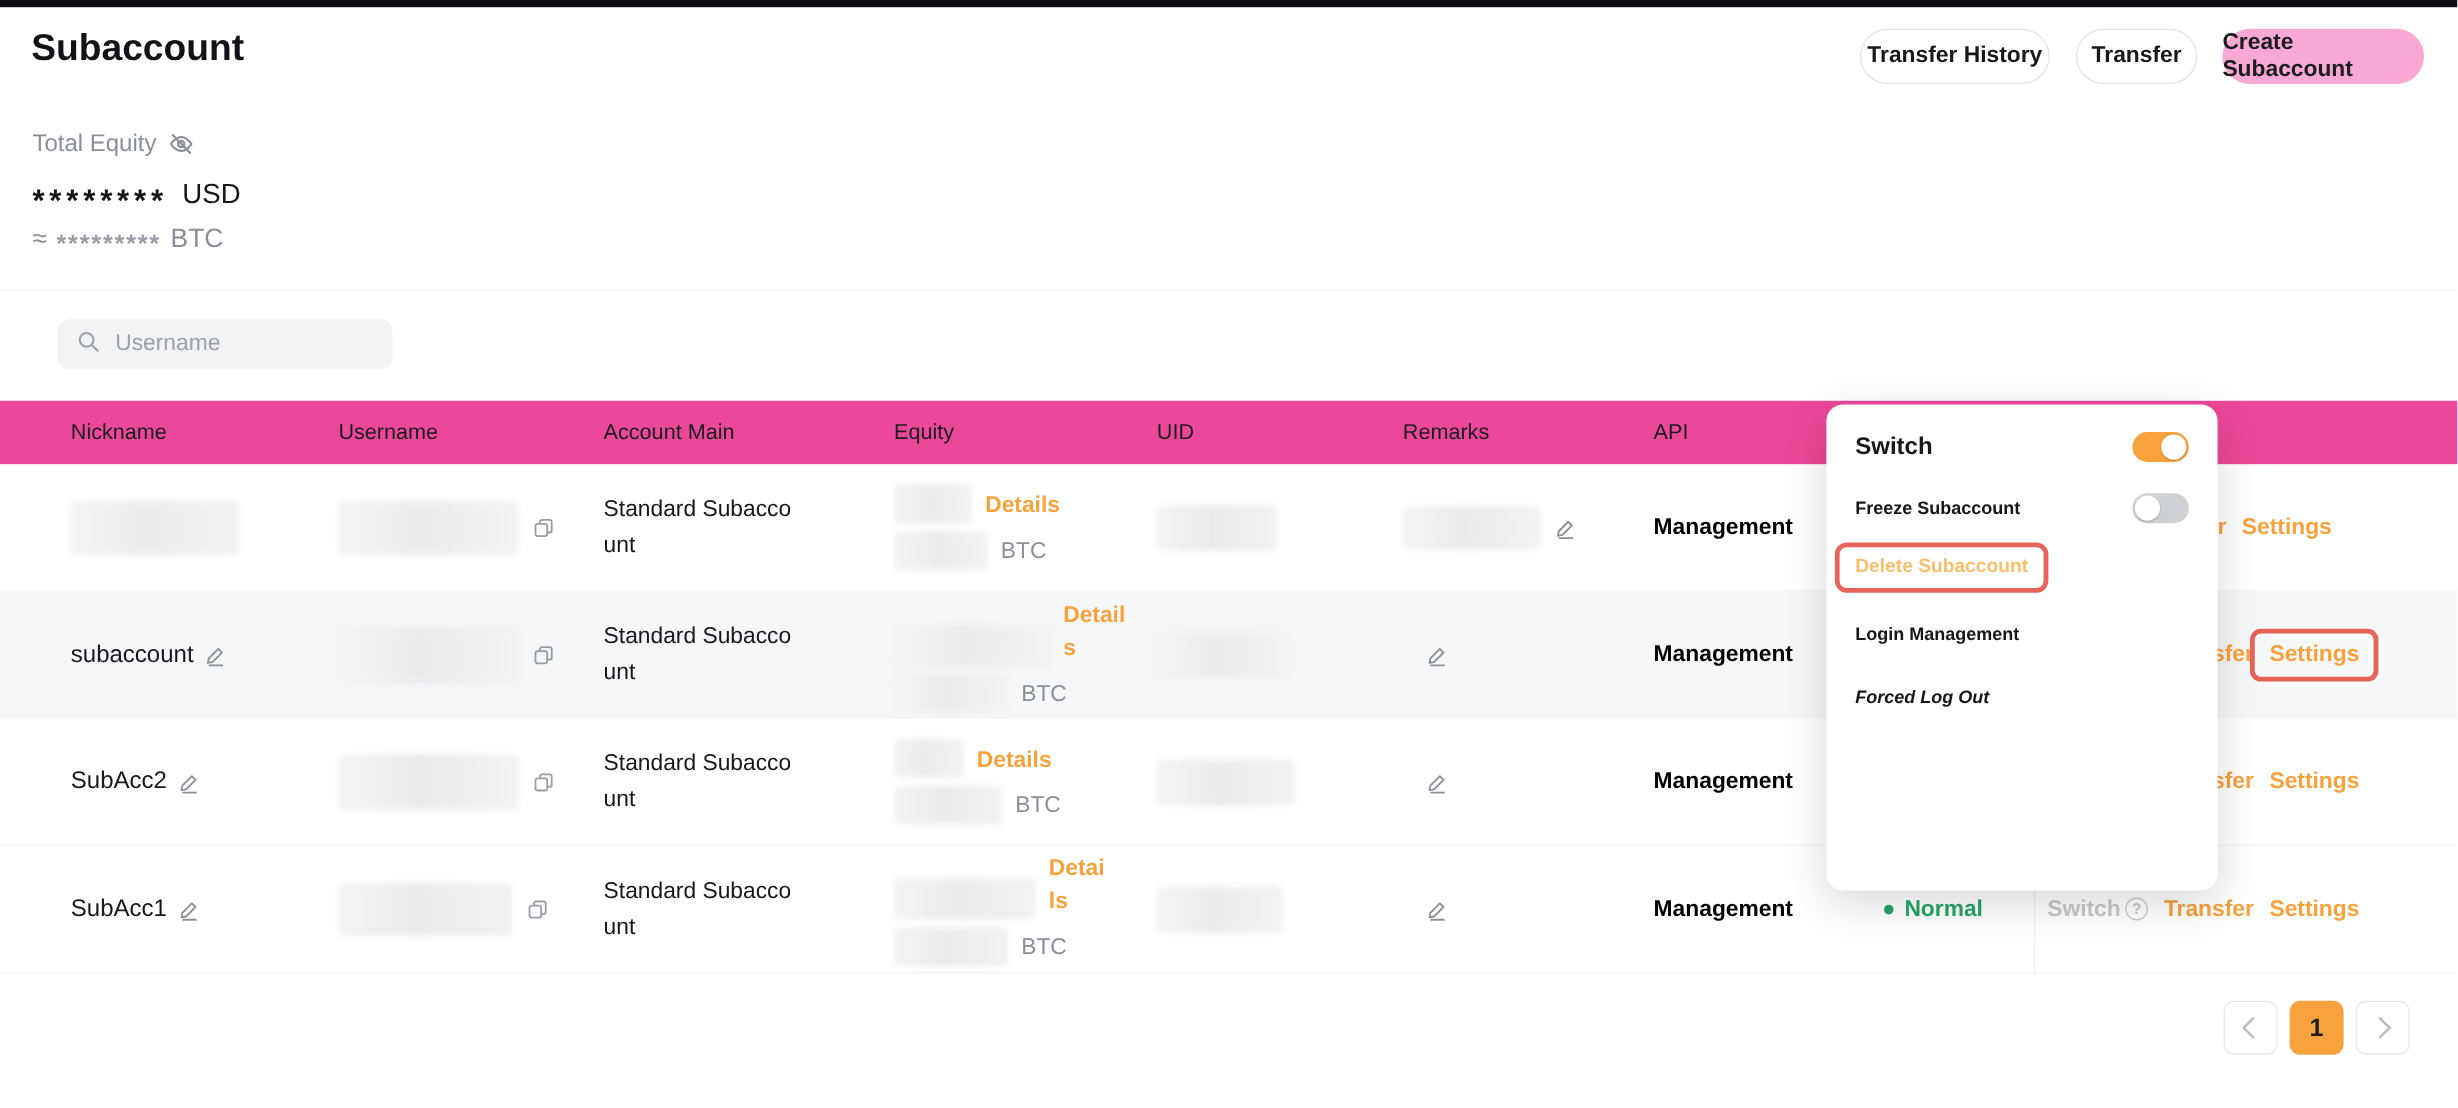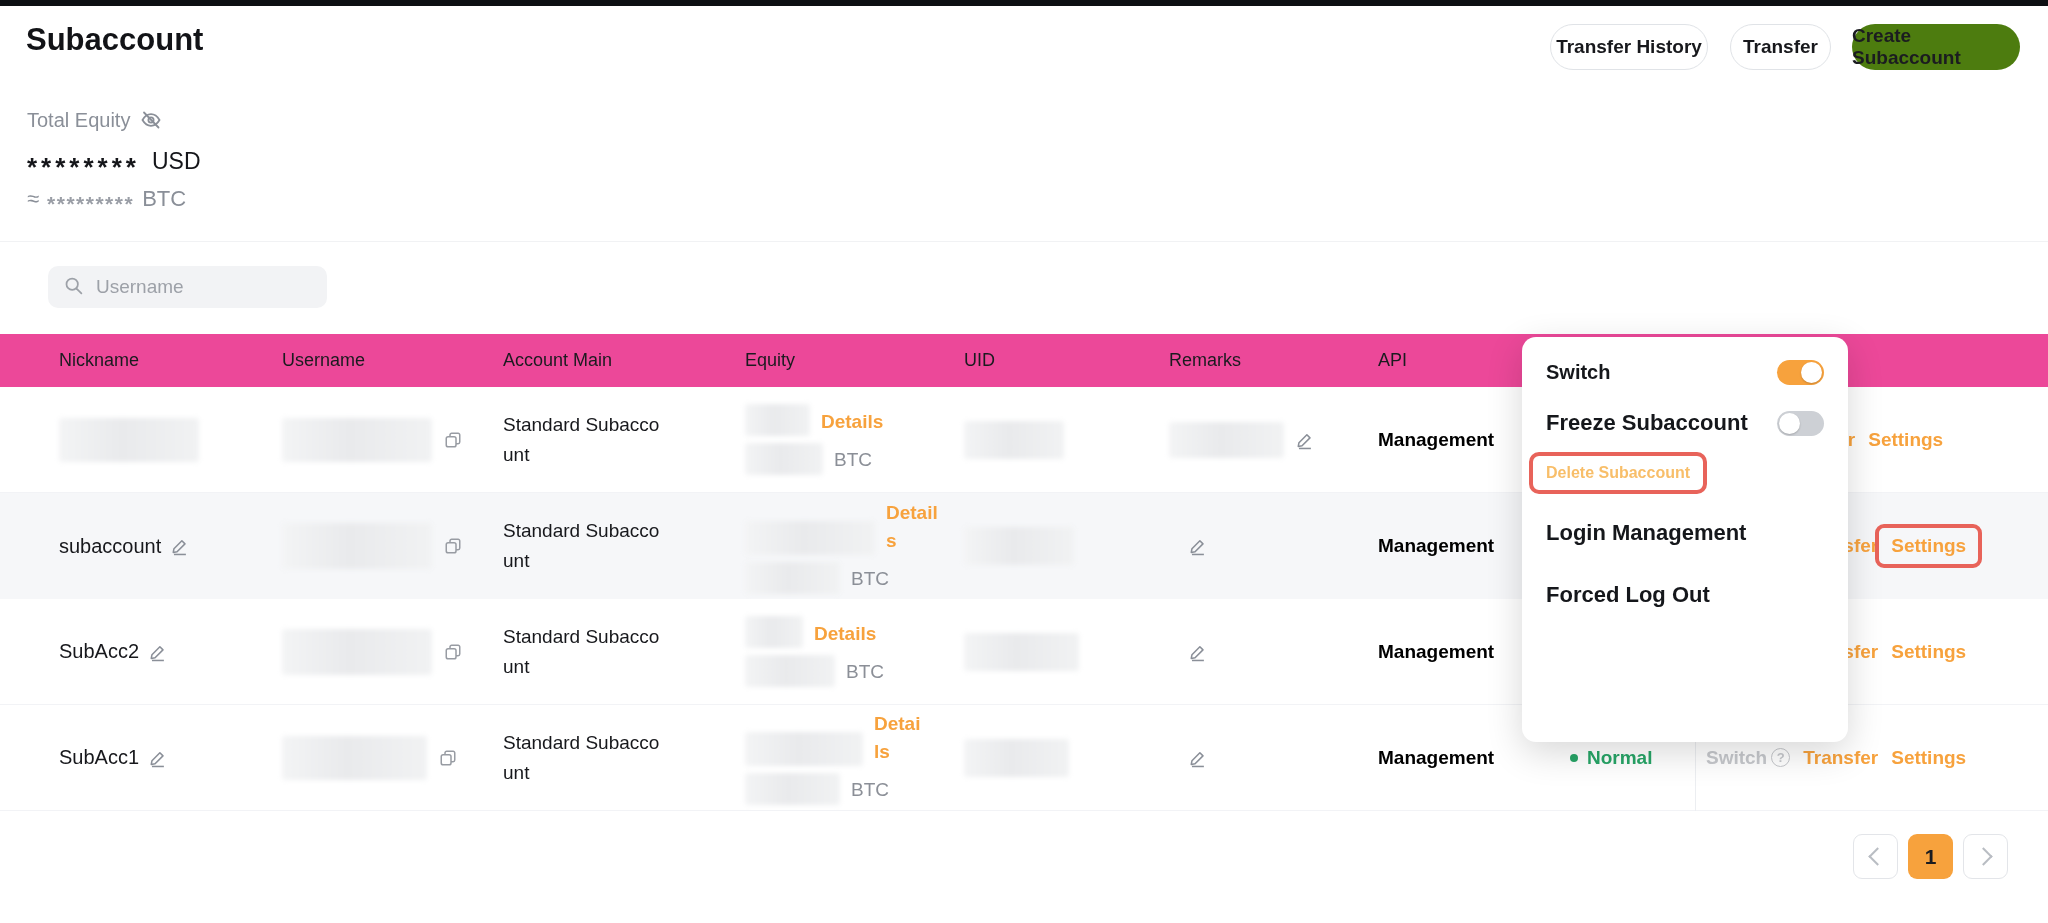--- a/index.html
+++ b/index.html
@@ -5,21 +5,21 @@
   html,body{margin:0;padding:0;background:#fff;}
   .screen{position:relative;width:2048px;height:923px;overflow:hidden;background:#fff;
           font-family:"Liberation Sans","DejaVu Sans",sans-serif;color:#17181c;}
   .topbar{position:absolute;top:0;left:0;width:100%;height:6px;background:#0d0f13;}
 
   
   .page-title{position:absolute;left:26px;top:22px;font-size:31px;font-weight:700;color:#121317;}
   .hbtn{position:absolute;top:24px;height:46px;display:flex;align-items:center;justify-content:center;
         border-radius:23px;font-size:19px;font-weight:700;cursor:pointer;box-sizing:border-box;}
   .hbtn.outline{border:1px solid #e0e3e7;background:#fff;color:#17181c;}
-  .hbtn.primary{background:#4d7c0f;color:#1b1c20;border:none;}
+  .hbtn.primary{background:#f9a8d4;color:#1b1c20;border:none;}
   .btn-history{left:1550px;width:158px;}
   .btn-transfer{left:1730px;width:101px;}
   .btn-create{left:1852px;width:168px;}
 
   
   .equity-label{position:absolute;left:27px;top:108px;display:flex;align-items:center;gap:9px;
                 font-size:20px;color:#8a8f98;justify-content:space-between;}
   .usd-line{position:absolute;left:27px;top:146px;display:flex;align-items:center;gap:12px;}
   .usd-line .stars{font-size:26px;font-weight:700;letter-spacing:4px;color:#15161a;position:relative;top:6px;}
   .usd-line .unit{font-size:23px;color:#15161a;}
@@ -74,26 +74,26 @@
   .iconbtn{cursor:pointer;display:inline-flex;flex:none;}
 
   
   .popup{position:absolute;left:1522px;top:337px;width:326px;height:405px;background:#fff;border-radius:14px;
          box-shadow:0 10px 36px rgba(0,0,0,.16);padding:22px 24px 23px;box-sizing:border-box;z-index:20;}
   .pop-row{display:flex;align-items:center;justify-content:space-between;height:26px;}
   .pop-title{font-size:20px;font-weight:700;color:#15171b;}
   .pop-desc{margin-top:13px;}
   .pop-desc div{font-size:17px;line-height:25px;color:#85898f;}
   .freeze-row{margin-top:25px;}
-  .pop-item{font-size:22px;font-weight:600;color:#15171b;cursor:pointer;}
+  .pop-item{font-size:15px;font-weight:600;color:#15171b;cursor:pointer;}
   .delete-wrap{margin-top:16px;}
   .delete-ring{display:inline-block;border:4px solid #e8635a;border-radius:10px;padding:8px 13px;margin-left:-17px;}
   .delete-label{font-size:16px;font-weight:600;color:#f8be69;cursor:pointer;text-align:right;}
   .login-item{margin-top:26px;}
-  .forced-item{margin-top:36px;}
+  .forced-item{margin-top:36px;font-style:italic;}
   .toggle{width:47px;height:25px;border-radius:13px;position:relative;flex:none;cursor:pointer;}
   .toggle::after{content:"";position:absolute;top:2px;width:21px;height:21px;border-radius:50%;background:#fff;
                  box-shadow:0 1px 2px rgba(0,0,0,.2);}
   .toggle.on{background:#f7a23d;}  .toggle.on::after{right:2px;}
   .toggle.off{background:#cdd0d5;} .toggle.off::after{left:2px;}
 
   
   .pager{position:absolute;left:1853px;top:834px;display:flex;gap:10px;}
   .pbtn{width:45px;height:45px;border-radius:9px;display:flex;align-items:center;justify-content:center;
         box-sizing:border-box;cursor:pointer;}

